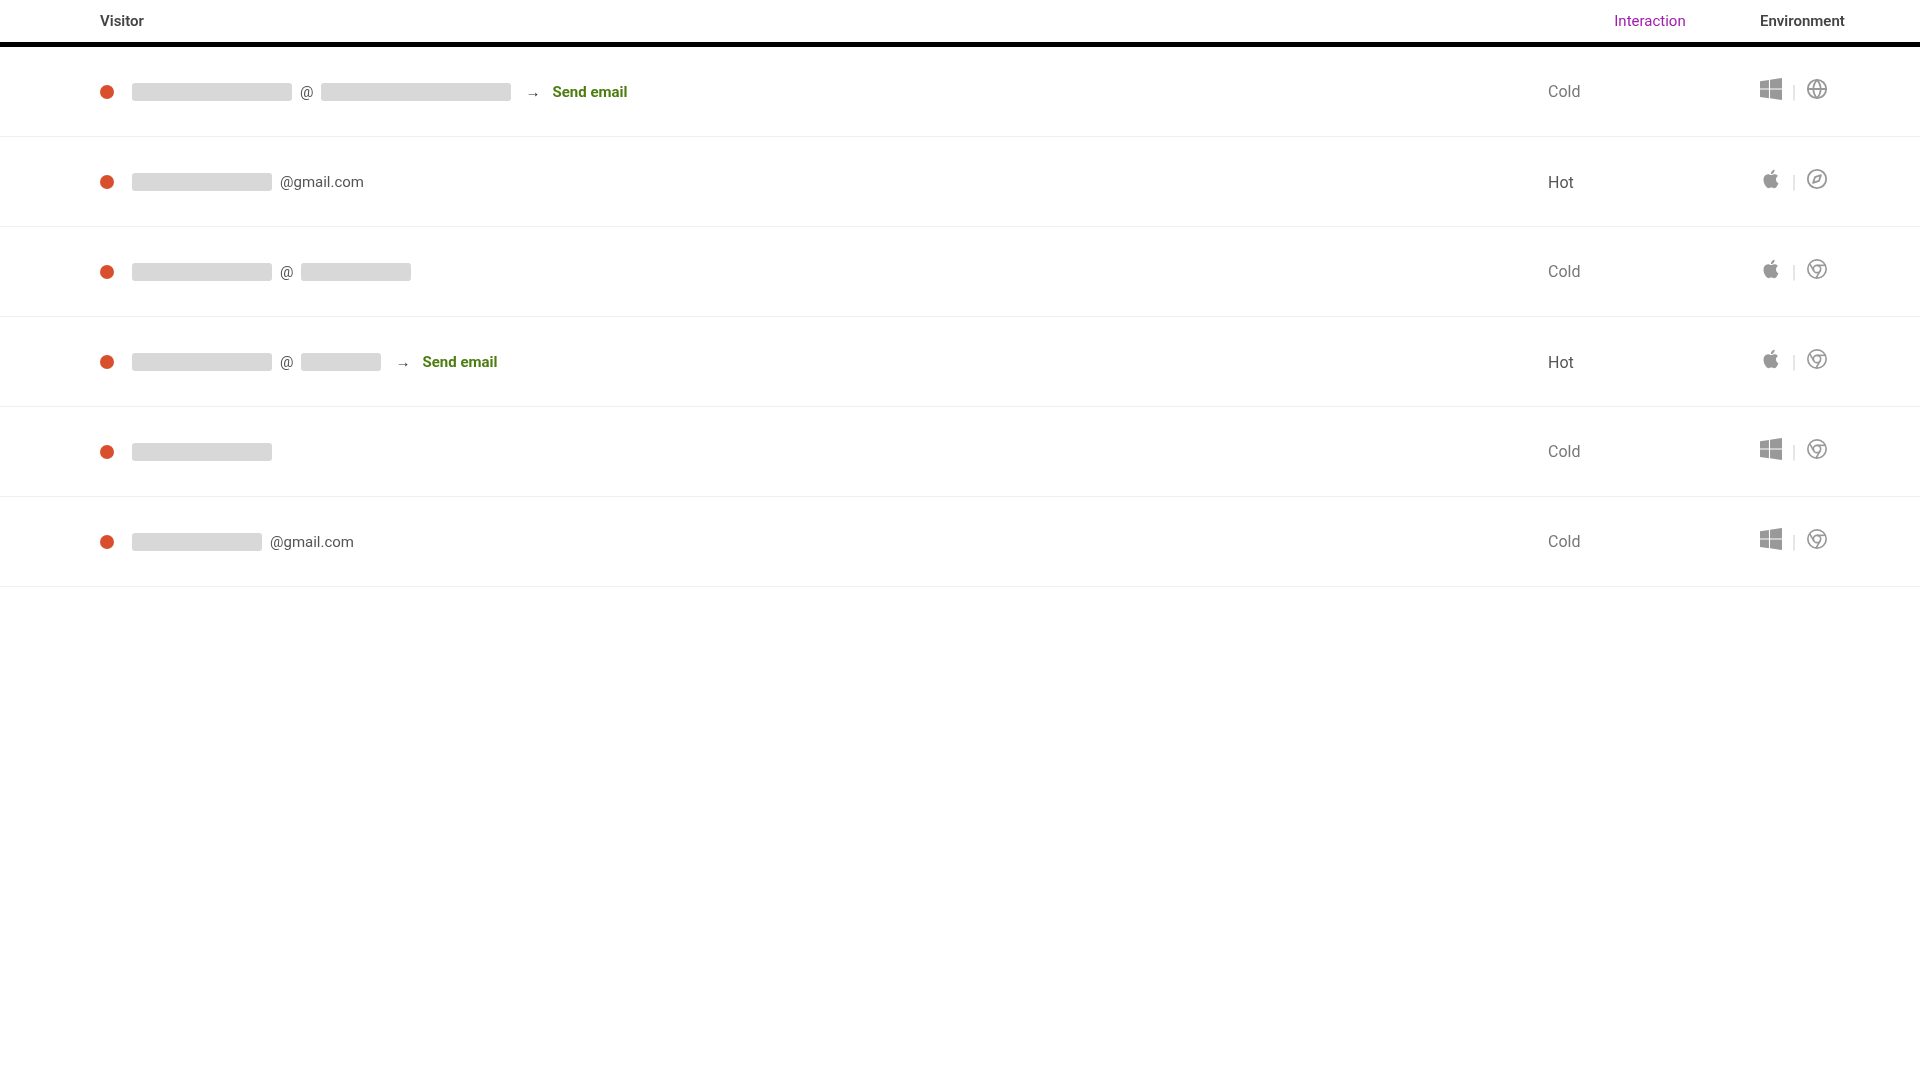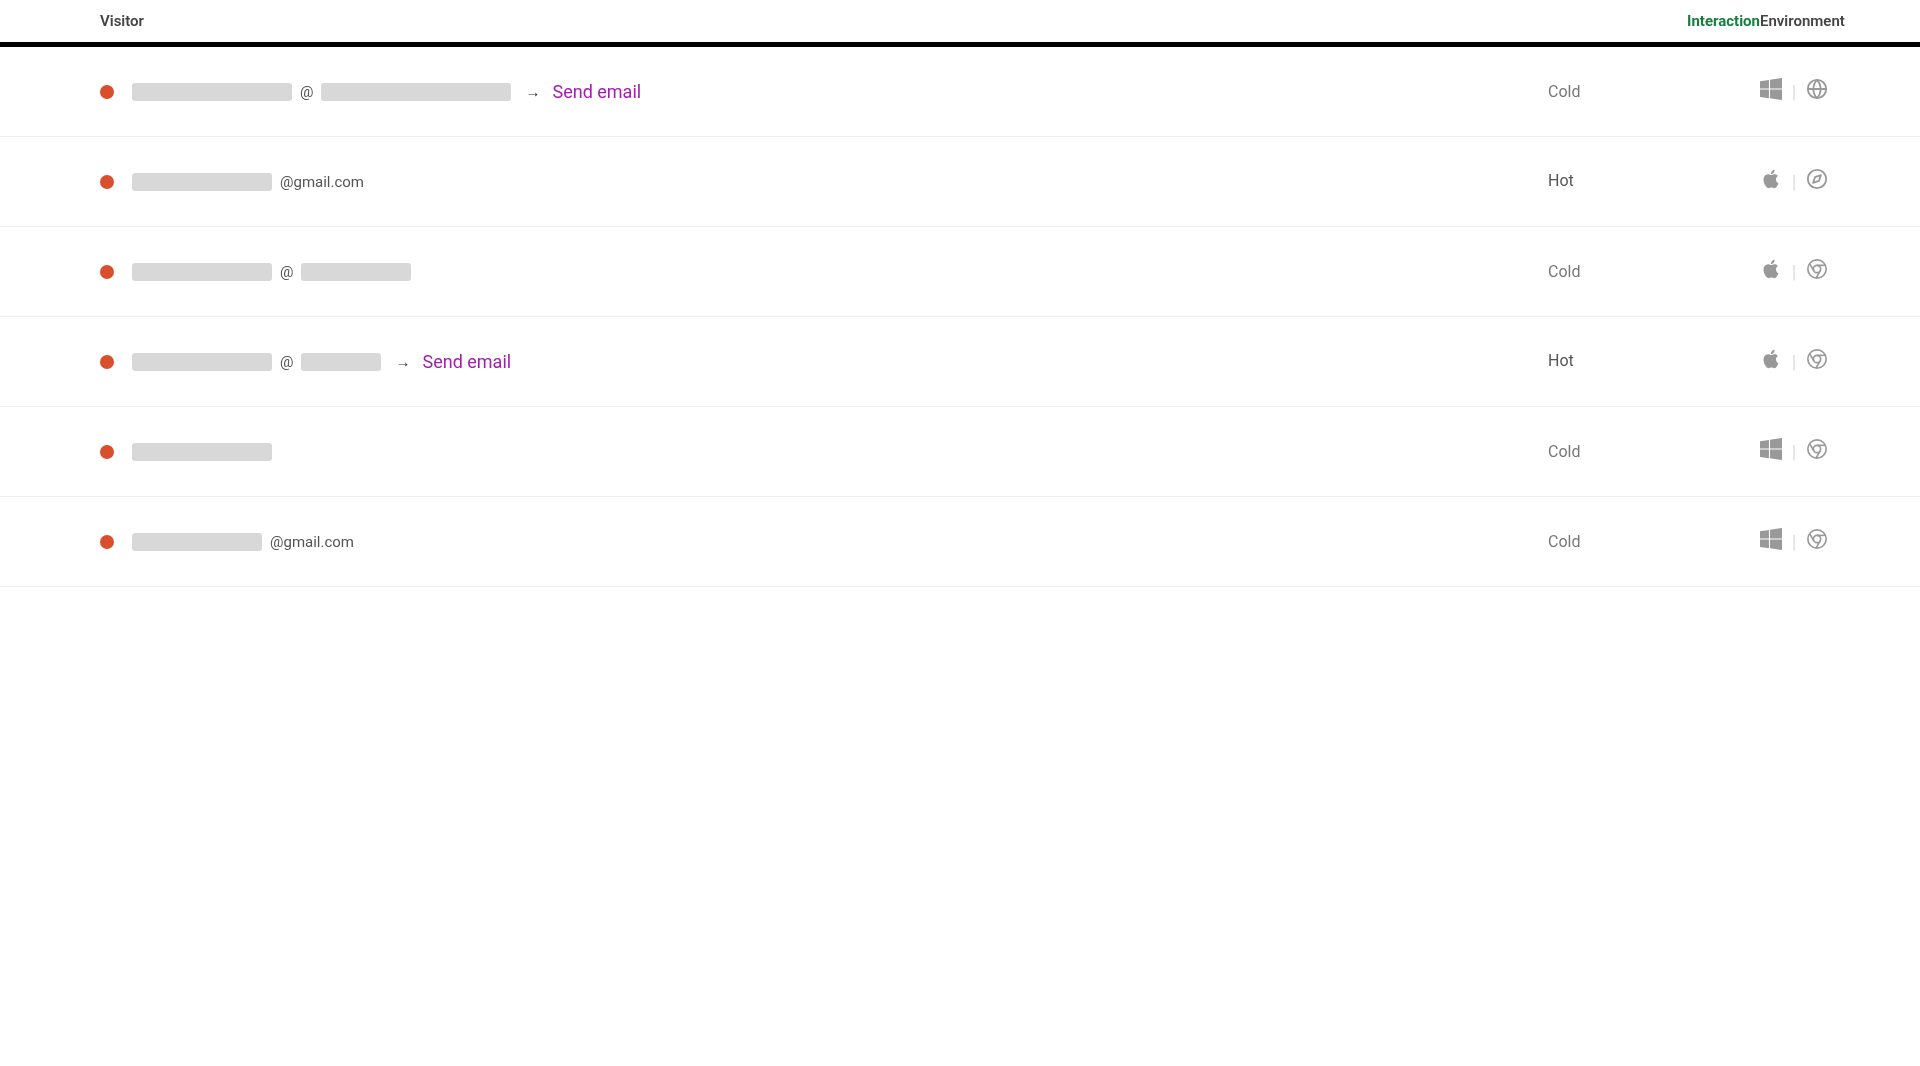--- a/index.html
+++ b/index.html
@@ -22,24 +22,24 @@
       border-bottom: 5px solid #000000;
     }
     .col-visitor {
       flex: 1;
       font-weight: 600;
       font-size: 15px;
       color: #444;
     }
     .col-interaction {
       width: 220px;
-      font-weight: 700;
-      font-size: 15px;
-      color: #15803d;
-      text-align: right;
+      font-weight: 400;
+      font-size: 15px;
+      color: #a21caf;
+      text-align: center;
     }
     .col-environment {
       width: 160px;
       font-weight: 600;
       font-size: 15px;
       color: #444;
       text-align: left;
       padding-right: 24px;
     }
     .table-row {
@@ -79,28 +79,29 @@
     .at-sign {
       color: #555;
       font-size: 15px;
     }
     .send-email-arrow {
       color: #333;
       font-size: 15px;
       margin-left: 6px;
     }
     .send-email-label {
-      color: #a21caf;
-      font-size: 18px;
+      color: #4d7c0f;
+      font-size: 15px;
       margin-left: 4px;
+      font-weight: bold;
     }
     .row-interaction {
       width: 220px;
       display: flex;
-      align-items: flex-start;
+      align-items: flex-end;
       gap: 8px;
       font-size: 16px;
     }
     .interaction-cold {
       color: #888;
       font-size: 16px;
     }
     .interaction-hot {
       color: #e8a020;
       font-size: 18px;

